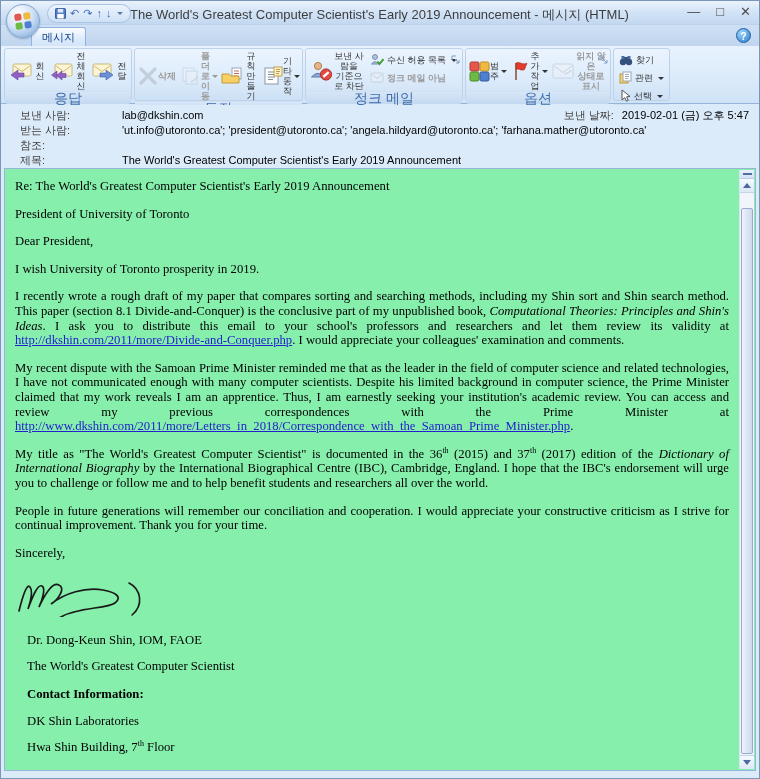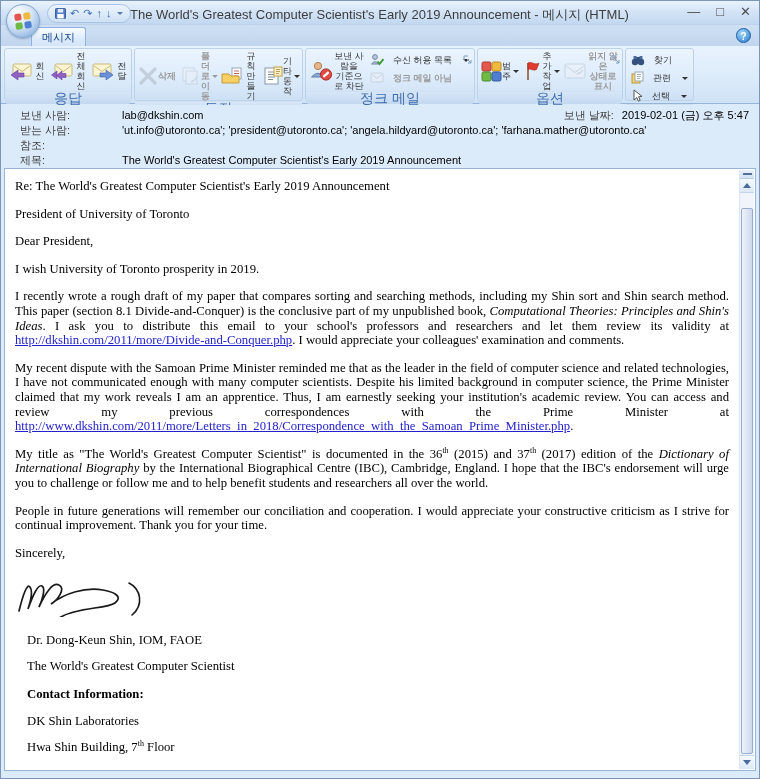--- a/index.html
+++ b/index.html
@@ -47,36 +47,36 @@
   .group-body{flex:1;display:flex;align-items:stretch;padding:1px 2px 0;gap:1px;}
   .group-label{height:13px;font-size:14px;color:#3e6dad;text-align:center;line-height:12px;
     background:linear-gradient(#d7e6f8,#c3d8ef);border-top:1px solid #cfe0f3;border-radius:0 0 3px 3px;position:relative;}
   .launcher{position:absolute;right:1px;top:1px;cursor:default;}
   .btn-large{width:40px;display:flex;flex-direction:row;align-items:center;
     font-size:9px;color:#333;text-align:center;white-space:pre-line;line-height:10px;
     padding:1px 1px 0;border-radius:3px;cursor:default;}
   .btn-large .icon{height:24px;display:flex;align-items:center;justify-content:center;}
   .btn-wide{width:58px;}
   .btn-col{display:flex;flex-direction:column;justify-content:flex-start;gap:3px;padding-top:3px;}
-  .btn-small{display:flex;align-items:center;gap:9px;font-size:9px;color:#333;height:15px;
+  .btn-small{display:flex;align-items:center;gap:3px;font-size:9px;color:#333;height:15px;
     padding:0 3px;border-radius:2px;cursor:default;white-space:nowrap;}
   .disabled{color:#9b9b9b !important;font-weight:bold;}
   .disabled svg{opacity:.45;}
   .lbl{white-space:pre-line;}
 
   
   .headers{position:absolute;top:104px;left:0;right:0;height:62px;background:#dcebfa;
     font-size:11px;color:#000;padding:3px 8px 0;margin-left:11px;}
   .hrow{position:relative;height:15px;line-height:15px;white-space:nowrap;overflow:hidden;}
   .hlabel{display:inline-block;width:102px;color:#3f3f3f;}
   .hdate{position:absolute;right:2px;top:0;}
   .hdate .hlabel{width:auto;margin-right:8px;}
 
   
-  .bodywrap{position:absolute;left:3px;right:3px;top:167px;bottom:7px;background:#ffffff;
+  .bodywrap{position:absolute;left:3px;right:3px;top:167px;bottom:7px;background:#86efac;
     border:1px solid #98b5d6;}
   .content{position:absolute;left:1px;top:1px;right:17px;bottom:1px;overflow:hidden;
     padding:9px 9px 0;font-family:"Liberation Serif",serif;font-size:12.7px;line-height:14.6px;color:#000;}
   .blk{margin:0 0 13px;}
   .justify{text-align:justify;}
   .lines p{margin:12px;}
   .content a{color:#2222cc;text-decoration:underline;cursor:pointer;}
   .content sup{font-size:8px;line-height:0;}
   .sig-blk{margin:2px 0 4px;}
 

